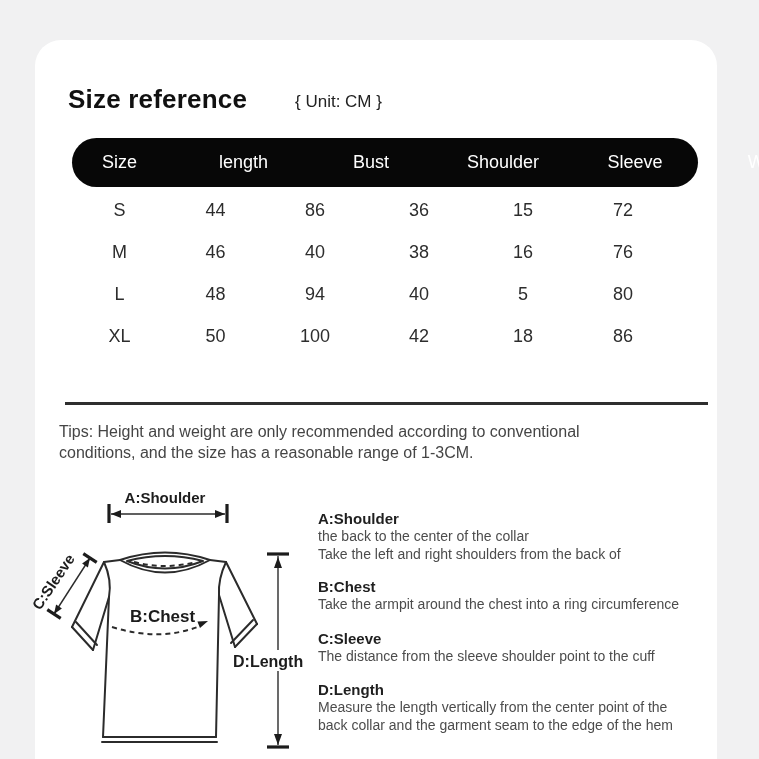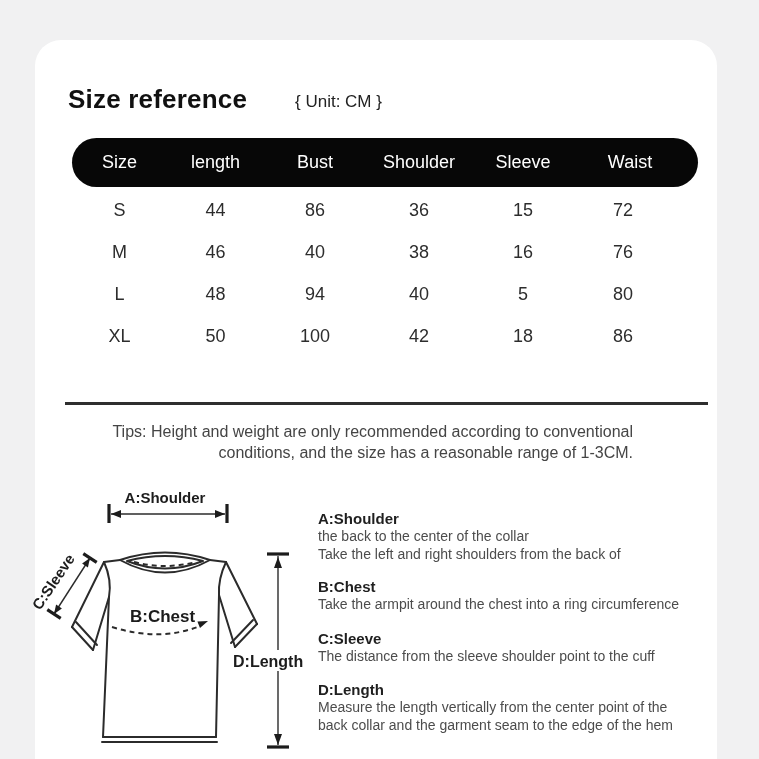--- a/index.html
+++ b/index.html
@@ -21,41 +21,42 @@
   .unit-label{
     position:absolute;left:260px;top:52px;
     font-size:17px;color:#222;
   }
   
   .pill-header{
     position:absolute;left:37px;top:98px;width:626px;height:49px;
     background:#070707;border-radius:25px;
     display:grid;grid-template-columns:95px 97px 102px 106px 102px 124px;
     align-items:center;
+    gap:28px;
   }
   .pill-header span{
     color:#fff;font-size:18px;text-align:center;
   }
   .pill-header span:last-child{padding-right:12px;}
   .t-rows{position:absolute;left:37px;top:149px;width:626px;}
   .t-row{
     display:grid;grid-template-columns:95px 97px 102px 106px 102px 124px;
     height:42px;line-height:42px;
   }
   .t-row span{
     font-size:18px;color:#2d2d2d;text-align:center;
   }
   .t-row span:last-child{padding-right:26px;}
   
   .divider{
     position:absolute;left:30px;top:362px;width:643px;height:3px;background:#2e2e2e;
   }
   .tips{
-    position:absolute;left:0;top:381px;width:598px;text-align:right;
-    font-size:16px;color:#454545;line-height:21px;
+    position:absolute;left:0;top:381px;width:598px;text-align:left;
+    font-size:16px;color:#454545;line-height:21px;padding-left:24px;
   }
   
   .diagram{position:absolute;left:-5px;top:435px;width:290px;height:324px;}
   .diagram .outline{fill:none;stroke:#2b2b2b;stroke-width:2;stroke-linecap:round;stroke-linejoin:round;}
   .diagram .thin{fill:none;stroke:#2b2b2b;stroke-width:1.4;}
   .diagram .bar{stroke:#1c1c1c;stroke-width:3.2;stroke-linecap:butt;}
   .diagram .dash{fill:none;stroke:#2b2b2b;stroke-width:2;stroke-dasharray:5 4;}
   .diagram .arr{fill:#1c1c1c;stroke:none;}
   .diagram text{fill:#1c1c1c;font-family:"Liberation Sans",sans-serif;font-weight:bold;}
   

